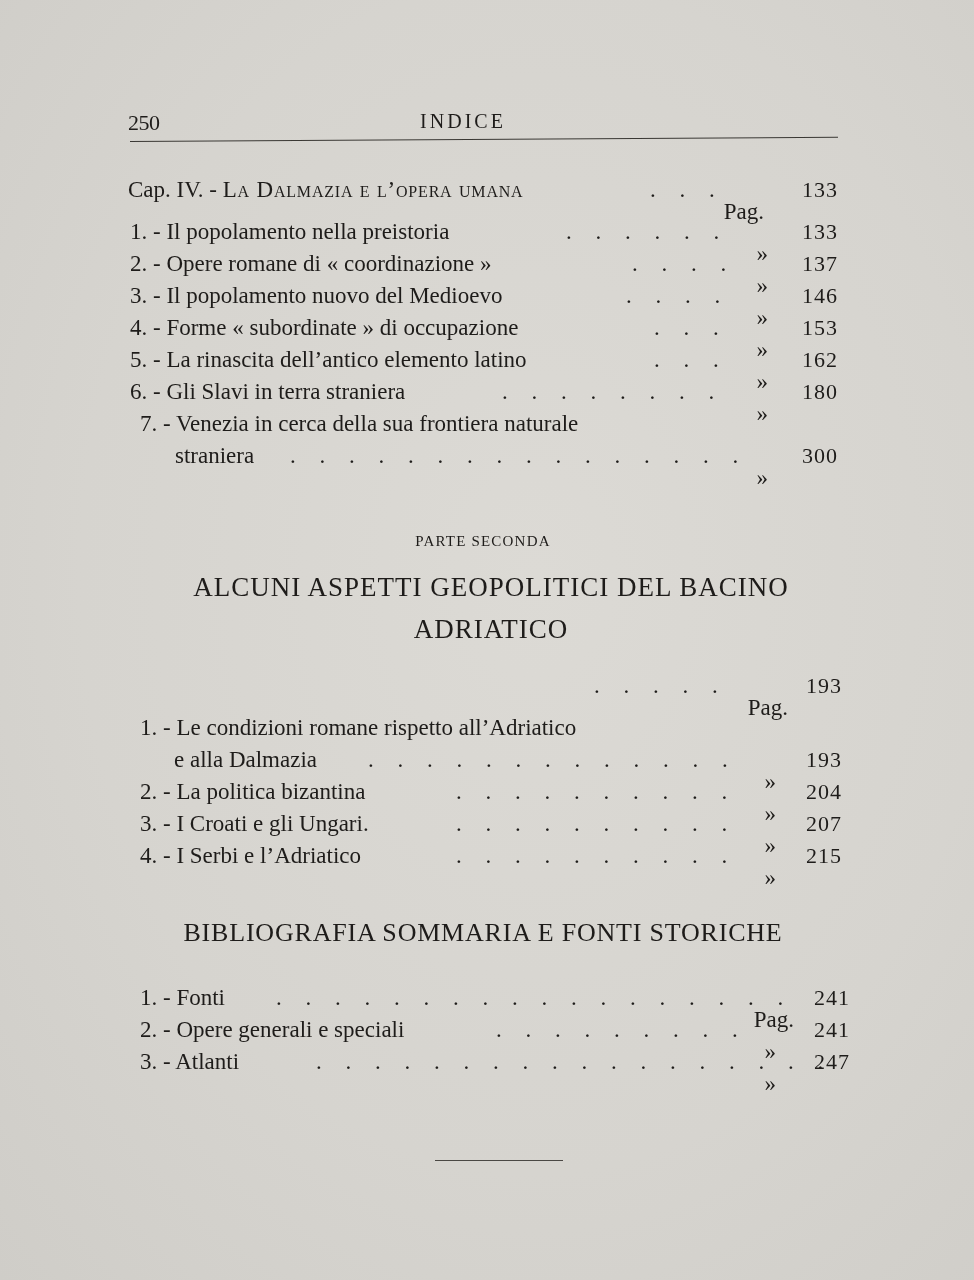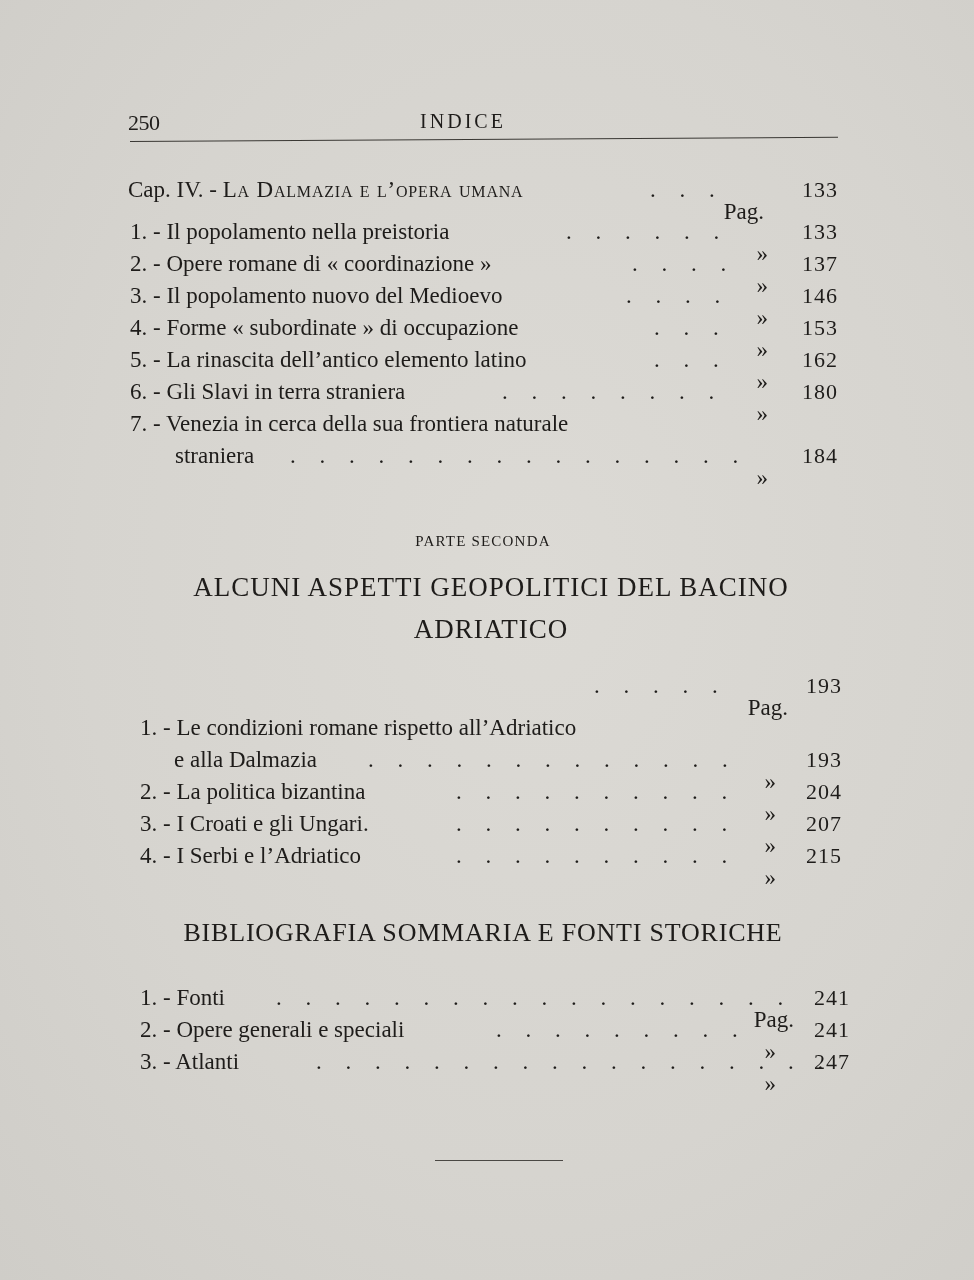--- a/index.html
+++ b/index.html
@@ -183,28 +183,28 @@
       <span class="leader" style="left:524px;">. . .</span>
       <span class="marker" style="right:70px;">»</span>
       <span class="pg">162</span>
     </div>
     <div class="row" style="margin-left:2px;">
       <span class="label"><span>6.</span> <span>- Gli Slavi in terra straniera</span></span>
       <span class="leader" style="left:372px;">. . . . . . . .</span>
       <span class="marker" style="right:70px;">»</span>
       <span class="pg">180</span>
     </div>
-    <div class="row" style="margin-left:2px;">
+    <div class="row" style="margin-left:12px;">
       <span class="label"><span>7.</span> <span>- Venezia in cerca della sua frontiera naturale</span></span>
     </div>
     <div class="row" style="margin-left:2px;">
       <span class="label cont">straniera</span>
       <span class="leader" style="left:160px;">. . . . . . . . . . . . . . . .</span>
       <span class="marker" style="right:70px;">»</span>
-      <span class="pg">184</span>
+      <span class="pg">300</span>
     </div>
   </div>
 
   <div class="part-label">PARTE SECONDA</div>
   <div class="part-title">
     <div>ALCUNI ASPETTI GEOPOLITICI DEL BACINO</div>
     <div>ADRIATICO</div>
   </div>
 
   <div class="toc-block" style="left:136px; top:670px; width:706px;">

